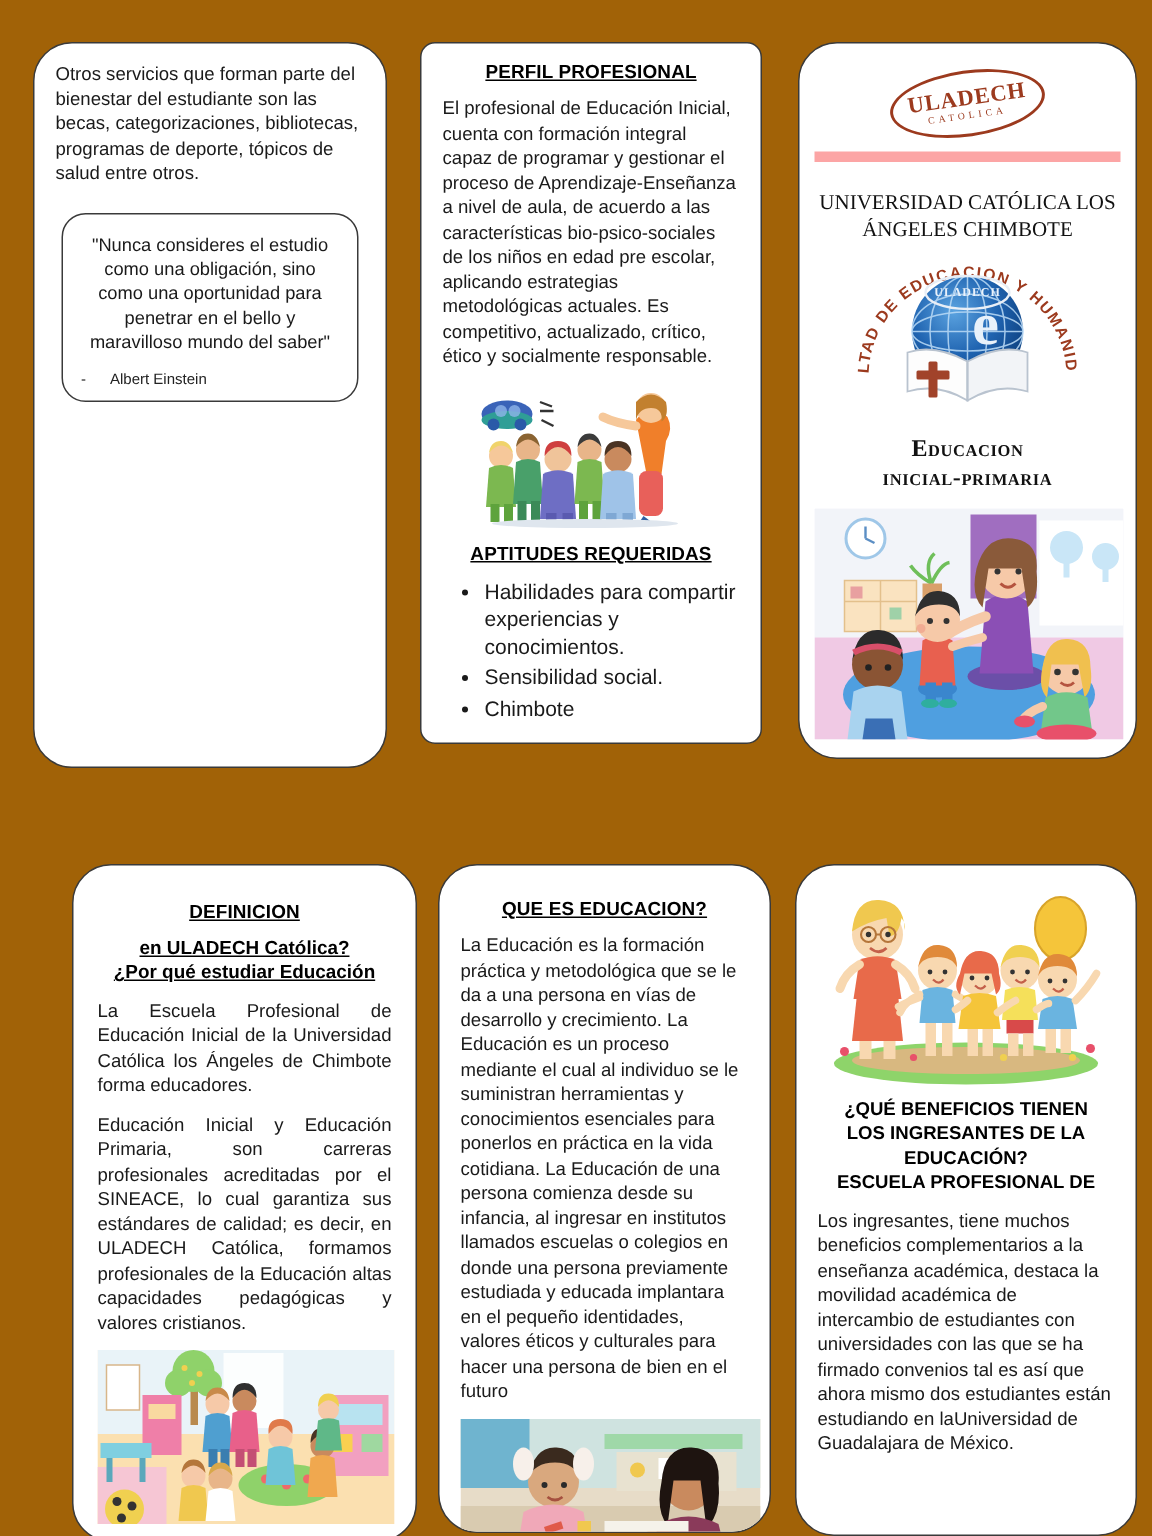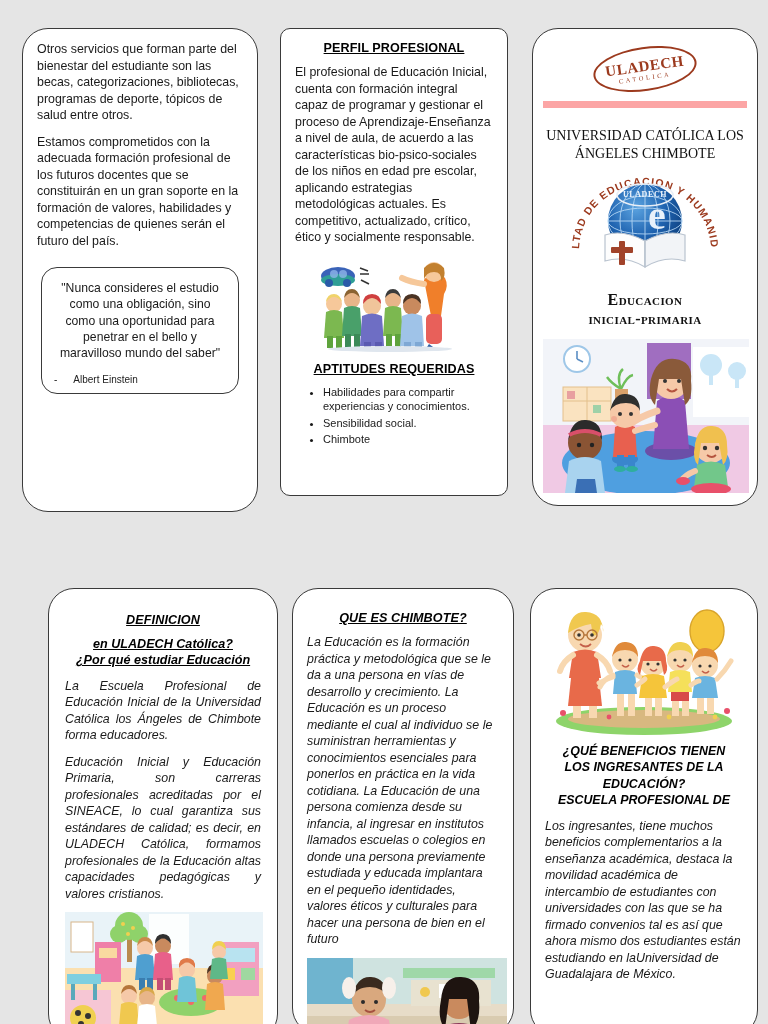--- a/index.html
+++ b/index.html
@@ -6,29 +6,29 @@
   html, body {
     margin: 0; padding: 0;
     width: 768px; height: 1024px;
     background: #ffffff;
     font-family: "Liberation Sans", sans-serif;
   }
   .page {
     position: relative;
     width: 768px; height: 1024px;
     overflow: hidden;
-    background: #e5e5e5;
+    background: #a16207;
   }
   .row {
     position: absolute;
     left: 0; width: 768px;
     display: flex;
   }
   .row-top { top: 28px; height: 490px; }
-  .row-bottom { top: 588px; height: 436px; font-style: italic; }
+  .row-bottom { top: 576px; height: 436px; }
 
   .panel {
     position: relative;
     border: 1.3px solid #3a3a3a;
     border-radius: 26px;
     background: #fff;
     overflow: hidden;
   }
   
   .p1 { margin-left: 22px; width: 236px; height: 484px; padding: 12px 14px 8px 14px; }
@@ -91,21 +91,21 @@
   .quote-author {
     font-size: 10px;
     text-align: left;
     color: #222;
     margin: 12px 6px 0 0;
   }
   .quote-author .dash { margin-right: 16px; }
 
   ul.apt {
     margin: 0; padding-left: 28px;
-    font-size: 11px; line-height: 1.33; color: #1a1a1a;
+    font-size: 14px; line-height: 1.33; color: #1a1a1a;
   }
   ul.apt li { margin-bottom: 2px; }
 
   
   .uladech-logo { position: relative; height: 54px; margin-top: 6px; }
   .uladech-oval {
     position: absolute; left: 50%; top: 2px;
     transform: translateX(-50%) rotate(-8deg);
     width: 104px; height: 44px;
     border: 2.4px solid #9c3a1e;
@@ -163,21 +163,20 @@
 </style>
 </head>
 <body>
 
 <div class="page">
 
   <div class="row row-top">
 
     <div class="panel p1">
       <p class="body-text">Otros servicios que forman parte del bienestar del estudiante son las becas, categorizaciones, bibliotecas, programas de deporte, tópicos de salud entre otros.</p>
-      <p class="body-text">Estamos comprometidos con la adecuada formación profesional de los futuros docentes que se constituirán en un gran soporte en la formación de valores, habilidades y competencias de quienes serán el futuro del país.</p>
 
       <div class="quote-box">
         <p class="quote-text">"Nunca consideres el estudio como una obligación, sino como una oportunidad para penetrar en el bello y maravilloso mundo del saber"</p>
         <div class="quote-author">
           <span class="dash">-</span><span>Albert Einstein</span>
         </div>
       </div>
     </div>
 
     <div class="panel p2">
@@ -456,21 +455,21 @@
         <circle cx="18" cy="106" r="13" fill="#f0d050"></circle>
         <g fill="#333">
             <circle cx="13" cy="101" r="3"></circle>
             <circle cx="23" cy="104" r="3"></circle>
             <circle cx="16" cy="112" r="3"></circle>
           </g>
       </svg>
     </div>
 
     <div class="panel b2">
-      <div class="heading">QUE ES CHIMBOTE?</div>
+      <div class="heading">QUE ES EDUCACION?</div>
       <p class="body-text">La Educación es la formación práctica y metodológica que se le da a una persona en vías de desarrollo y crecimiento. La Educación es un proceso mediante el cual al individuo se le suministran herramientas y conocimientos esenciales para ponerlos en práctica en la vida cotidiana. La Educación de una persona comienza desde su infancia, al ingresar en institutos llamados escuelas o colegios en donde una persona previamente estudiada y educada implantara en el pequeño identidades, valores éticos y culturales para hacer una persona de bien en el futuro</p>
 
       <svg class="illus b2-photo" viewBox="0 0 200 86">
         <rect width="200" height="86" fill="#e7dcc8"></rect>
         <rect x="0" y="0" width="200" height="46" fill="#cfe3e0"></rect>
         <rect x="0" y="0" width="46" height="46" fill="#6fb4cf"></rect>
         <rect x="96" y="10" width="92" height="10" fill="#9fd8a8"></rect>
         <rect x="104" y="22" width="80" height="26" fill="#e8e2d0"></rect>
         <g fill="#f0c84f">
             <circle cx="118" cy="34" r="5"></circle>

